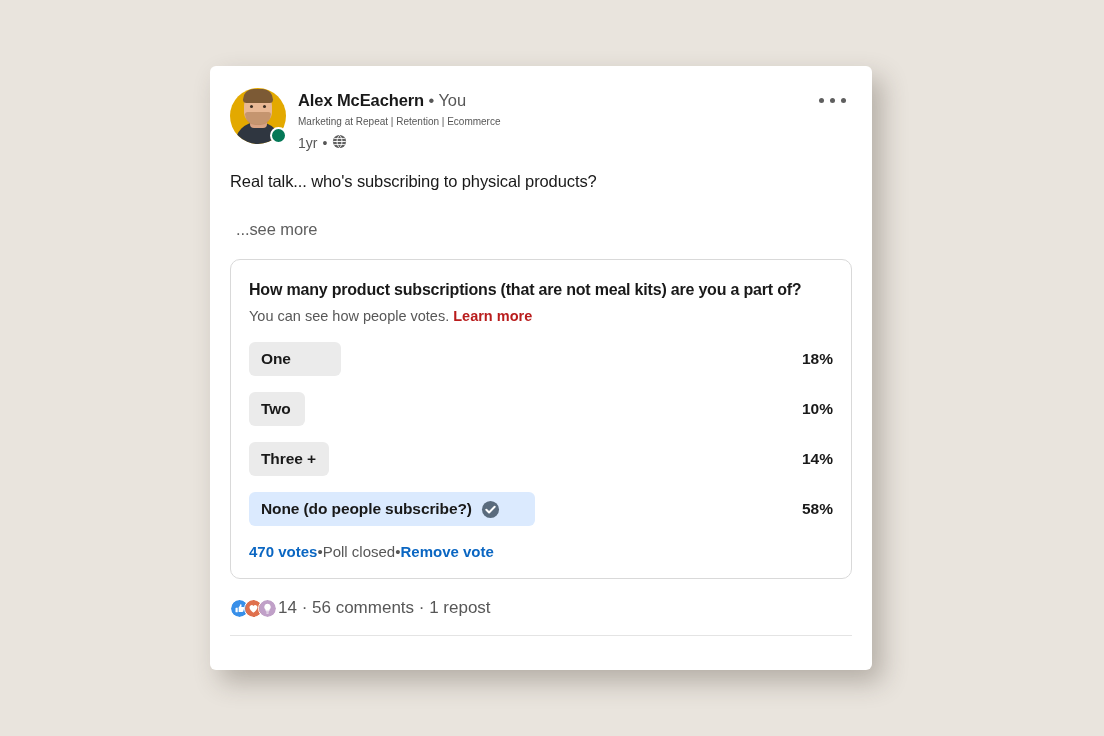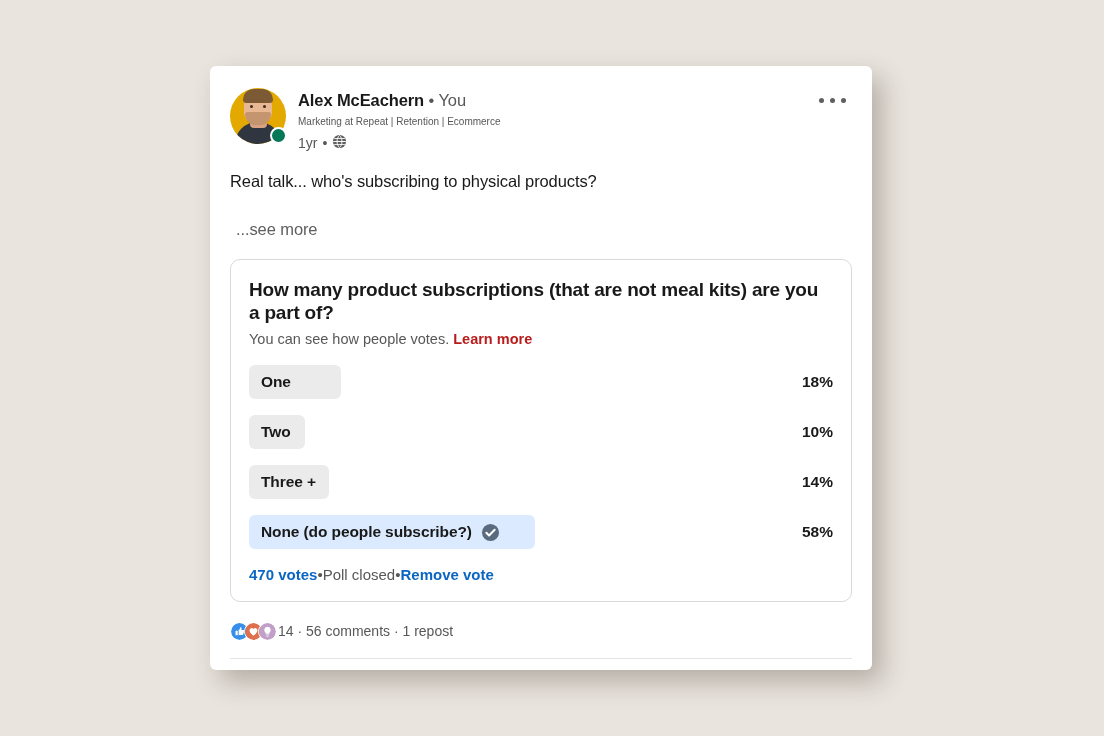--- a/index.html
+++ b/index.html
@@ -204,21 +204,21 @@
 
   
   #poll-card {
     margin: 18px 20px 0 20px;
     border: 1px solid #d9d9d9;
     border-radius: 10px;
     padding: 18px 18px 16px 18px;
   }
 
   #poll-question {
-    font-size: 19px;
+    font-size: 16px;
     line-height: 23px;
     font-weight: bold;
     color: #191919;
     letter-spacing: -0.2px;
   }
 
   #poll-subtitle {
     margin-top: 5px;
     font-size: 14.5px;
     line-height: 20px;
@@ -303,21 +303,21 @@
     cursor: pointer;
   }
   .dotsep { color: #575757; }
 
   
   #social-row {
     margin: 12px 20px 0 20px;
     display: flex;
     align-items: center;
     height: 34px;
-    font-size: 14px;
+    font-size: 17px;
     color: #575757;
   }
   #reaction-icons {
     display: flex;
     align-items: center;
     margin-right: 6px;
   }
   #reaction-icons .rx {
     width: 19px;
     height: 19px;

